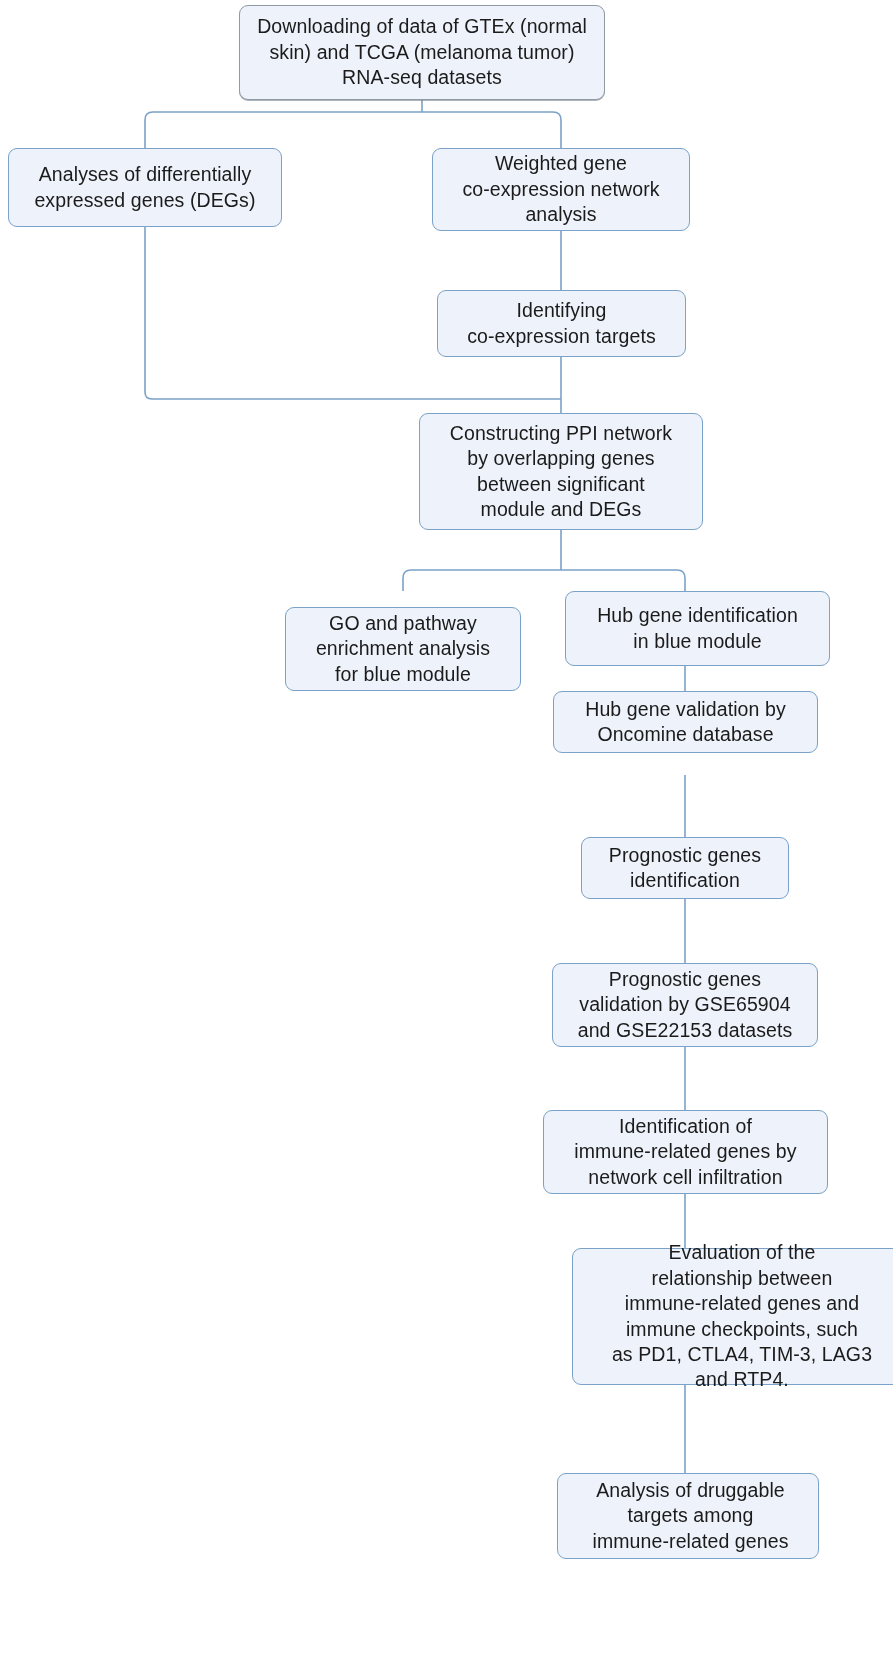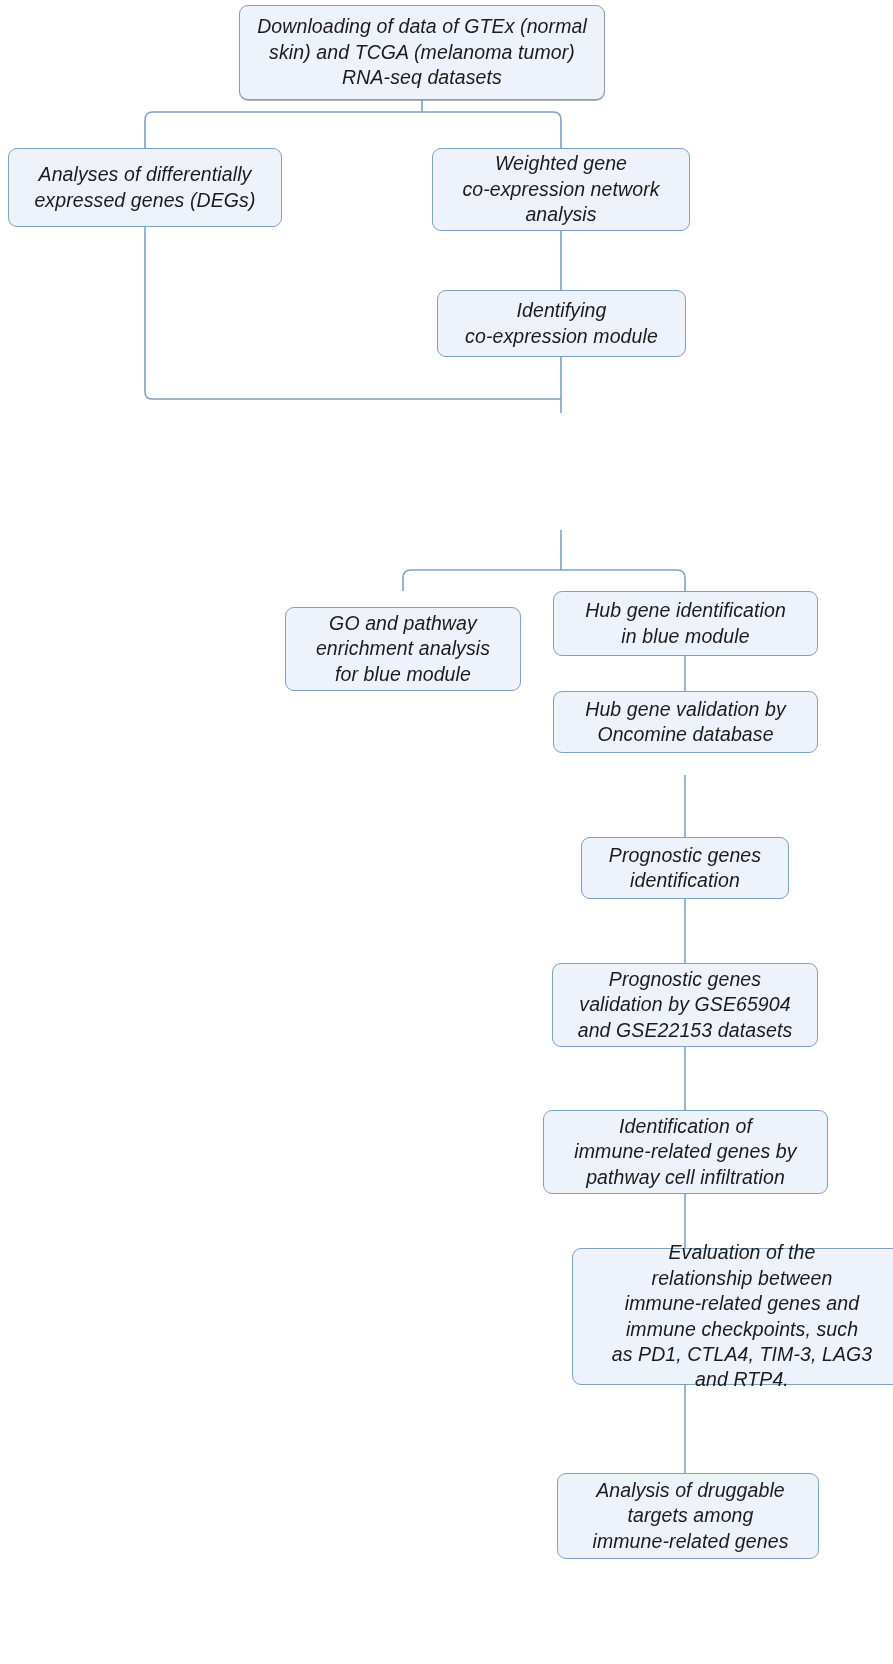--- a/index.html
+++ b/index.html
@@ -14,21 +14,20 @@
     position: relative;
     overflow: hidden;
     color: #1a1a1a;
   }
   #flow-canvas {
     position: absolute;
     left: 0;
     top: 0;
     width: 893px;
     height: 1664px;
-    font-style: italic;
   }
   .connector-layer {
     position: absolute;
     left: 0;
     top: 0;
     width: 893px;
     height: 1664px;
     pointer-events: none;
   }
   .node {
@@ -104,31 +103,37 @@
   </div>
 
   <div class="node" style="left:432px; top:148px; width:258px; height:83px;">
     <span class="node-text">Weighted gene
 co-expression network
 analysis</span>
   </div>
 
   <div class="node" style="left:437px; top:290px; width:249px; height:67px;">
     <span class="node-text">Identifying
-co-expression module</span>
+co-expression targets</span>
   </div>
 
+  <div class="node" style="left:419px; top:413px; width:284px; height:117px;">
+    <span class="node-text">Constructing PPI network
+by overlapping genes
+between significant
+module and DEGs</span>
+  </div>
 
   <div class="node" style="left:285px; top:607px; width:236px; height:84px;">
     <span class="node-text">GO and pathway
 enrichment analysis
 for blue module</span>
   </div>
 
-  <div class="node" style="left:553px; top:591px; width:265px; height:65px;align-items:center;">
+  <div class="node" style="left:565px; top:591px; width:265px; height:75px;align-items:center;">
     <span class="node-text">Hub gene identification
 in blue module</span>
   </div>
 
   <div class="node" style="left:553px; top:691px; width:265px; height:62px;">
     <span class="node-text">Hub gene validation by
 Oncomine database</span>
   </div>
 
   <div class="node" style="left:581px; top:837px; width:208px; height:62px;">
@@ -138,21 +143,21 @@
 
   <div class="node" style="left:552px; top:963px; width:266px; height:84px;">
     <span class="node-text">Prognostic genes
 validation by  GSE65904
 and GSE22153 datasets</span>
   </div>
 
   <div class="node" style="left:543px; top:1110px; width:285px; height:84px;">
     <span class="node-text">Identification of
 immune-related genes by
-pathway cell infiltration</span>
+network cell infiltration</span>
   </div>
 
   <div class="node" style="left:533px; top:1248px; width:340px; height:137px;margin-left:39px;">
     <span class="node-text">Evaluation of the
 relationship between
 immune-related genes and
 immune checkpoints, such
 as PD1, CTLA4, TIM-3, LAG3
 and RTP4.</span>
   </div>

